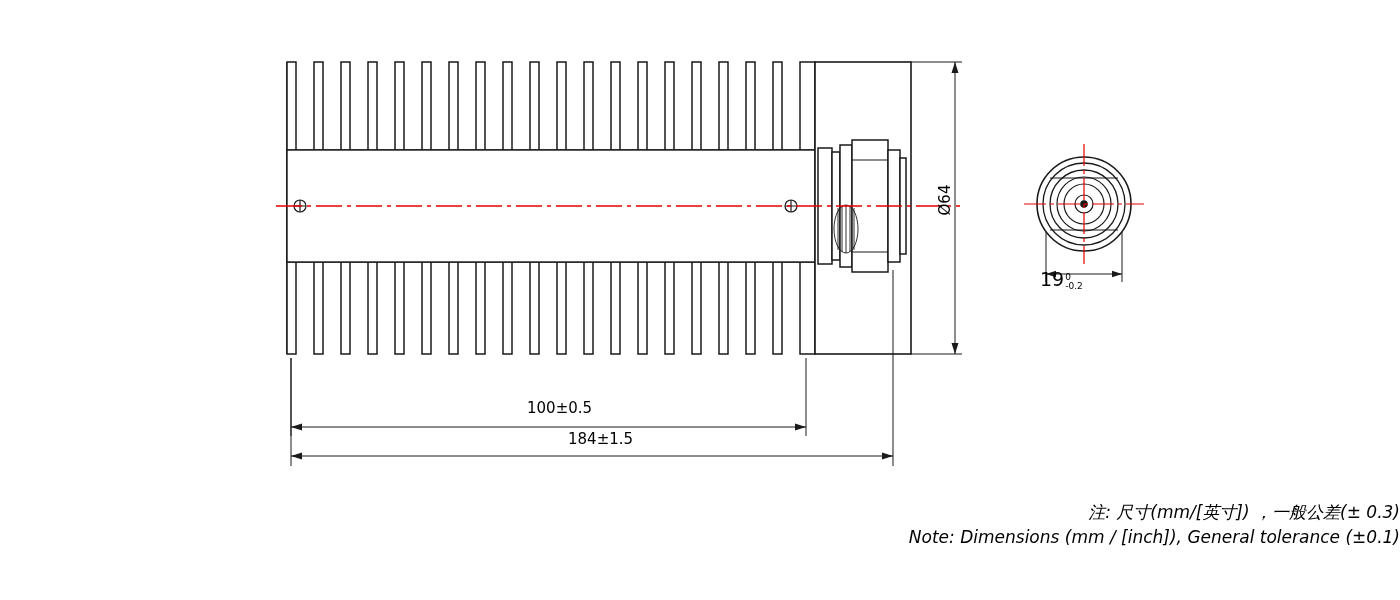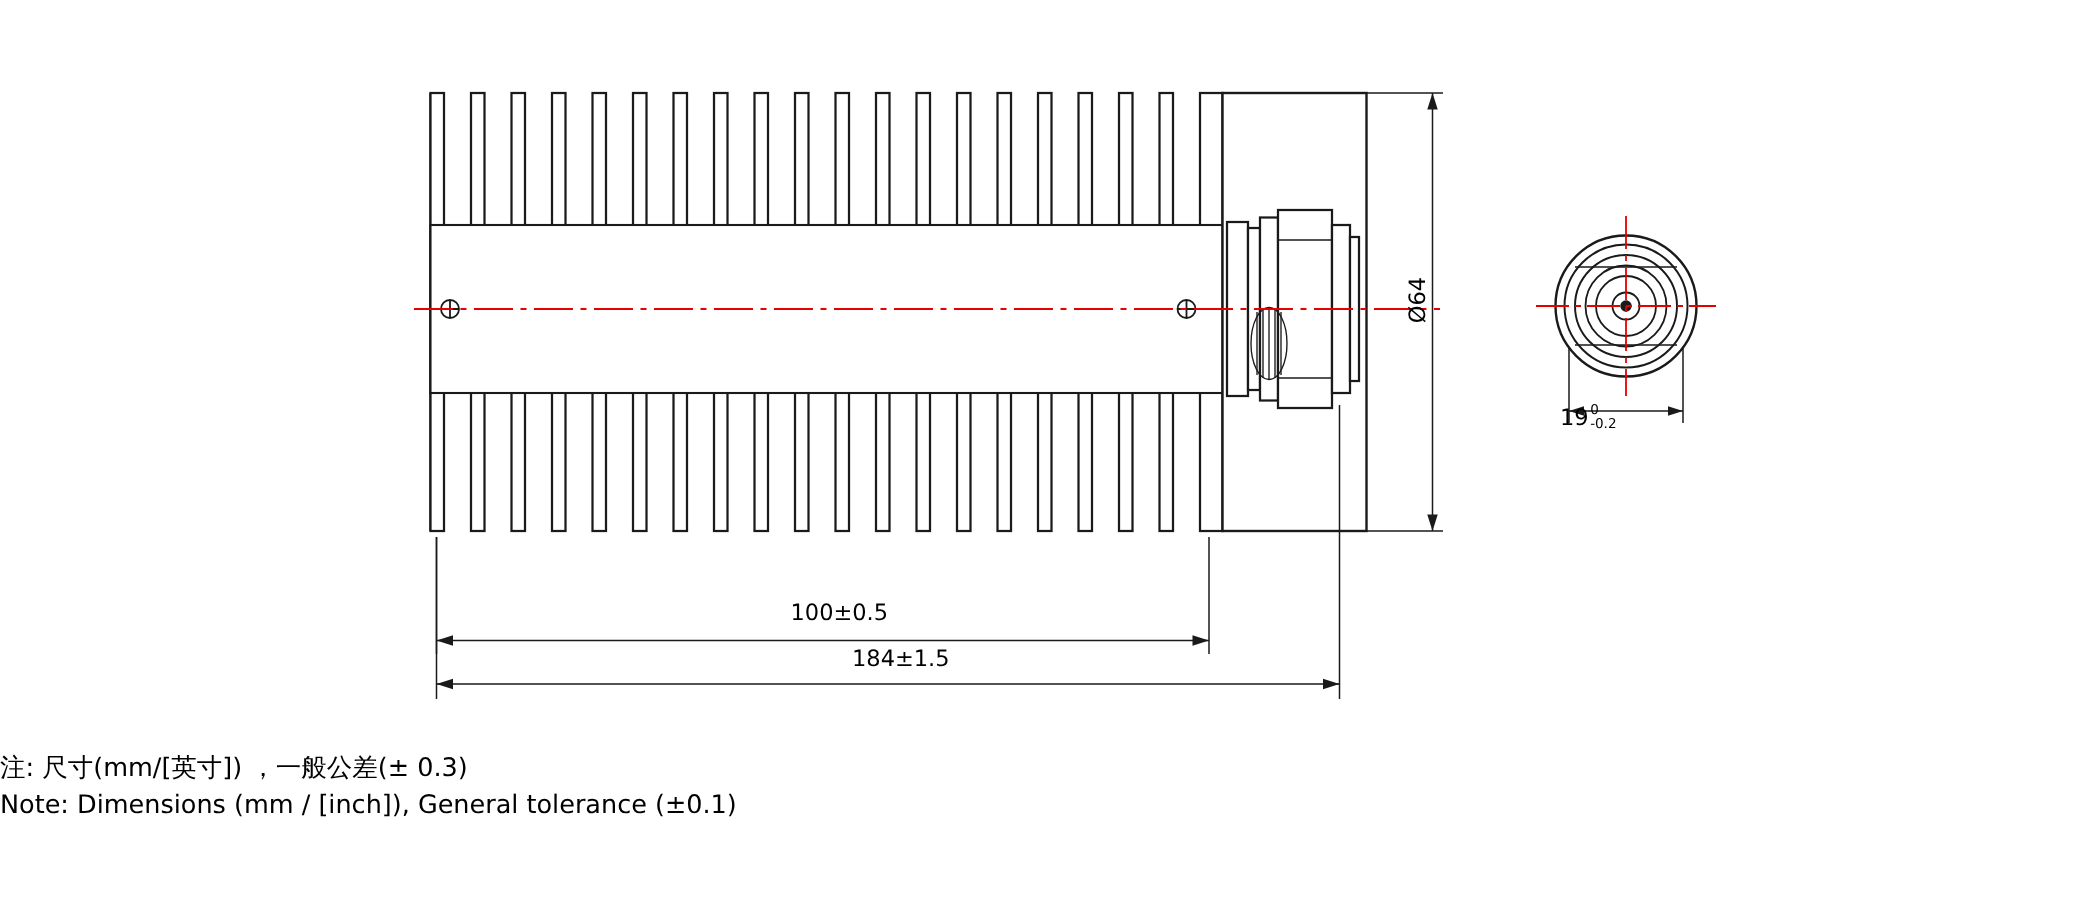--- a/index.html
+++ b/index.html
@@ -20,22 +20,23 @@
     left: 0;
     top: 0;
     width: 1400px;
     height: 600px;
   }
   .note-block {
     position: absolute;
     left: 0;
     top: 500px;
     width: 1400px;
-    text-align: left;
+    text-align: right;
     line-height: 1.45;
+    font-style: italic;
   }
   .note-line {
     font-size: 17px;
     color: #000;
     white-space: pre;
   }
   .dim-label {
     position: absolute;
     font-size: 15px;
     color: #000;
@@ -183,21 +184,21 @@
   </g>
 </svg>
 
 <div class="dim-label" style="left:527px; top:399px;">100±0.5</div>
 
 <div class="dim-label" style="left:568px; top:430px;">184±1.5</div>
 
 <div class="dim-label rot" style="left:915px; top:191px; width:60px; text-align:center;">Ø64</div>
 
 <div style="position:absolute; left:1040px; top:268px;">
-  <span class="dim-label" style="position:relative; left:0; top:0; font-size:15px;">19</span><span style="display:inline-block; vertical-align:middle; line-height:1; margin-left:1px;">
+  <span class="dim-label" style="position:relative; left:0; top:0; font-size:19px;">19</span><span style="display:inline-block; vertical-align:middle; line-height:1; margin-left:1px;">
     <span class="dim-label small" style="position:relative; display:block; left:0; top:0;">0</span>
     <span class="dim-label small" style="position:relative; display:block; left:0; top:0;">-0.2</span>
   </span>
 </div>
 
 <div class="note-block">
   <div class="note-line">注: 尺寸(mm/[英寸]) ，一般公差(± 0.3)</div>
   <div class="note-line">Note: Dimensions (mm / [inch]), General tolerance (±0.1)</div>
 </div>
 

